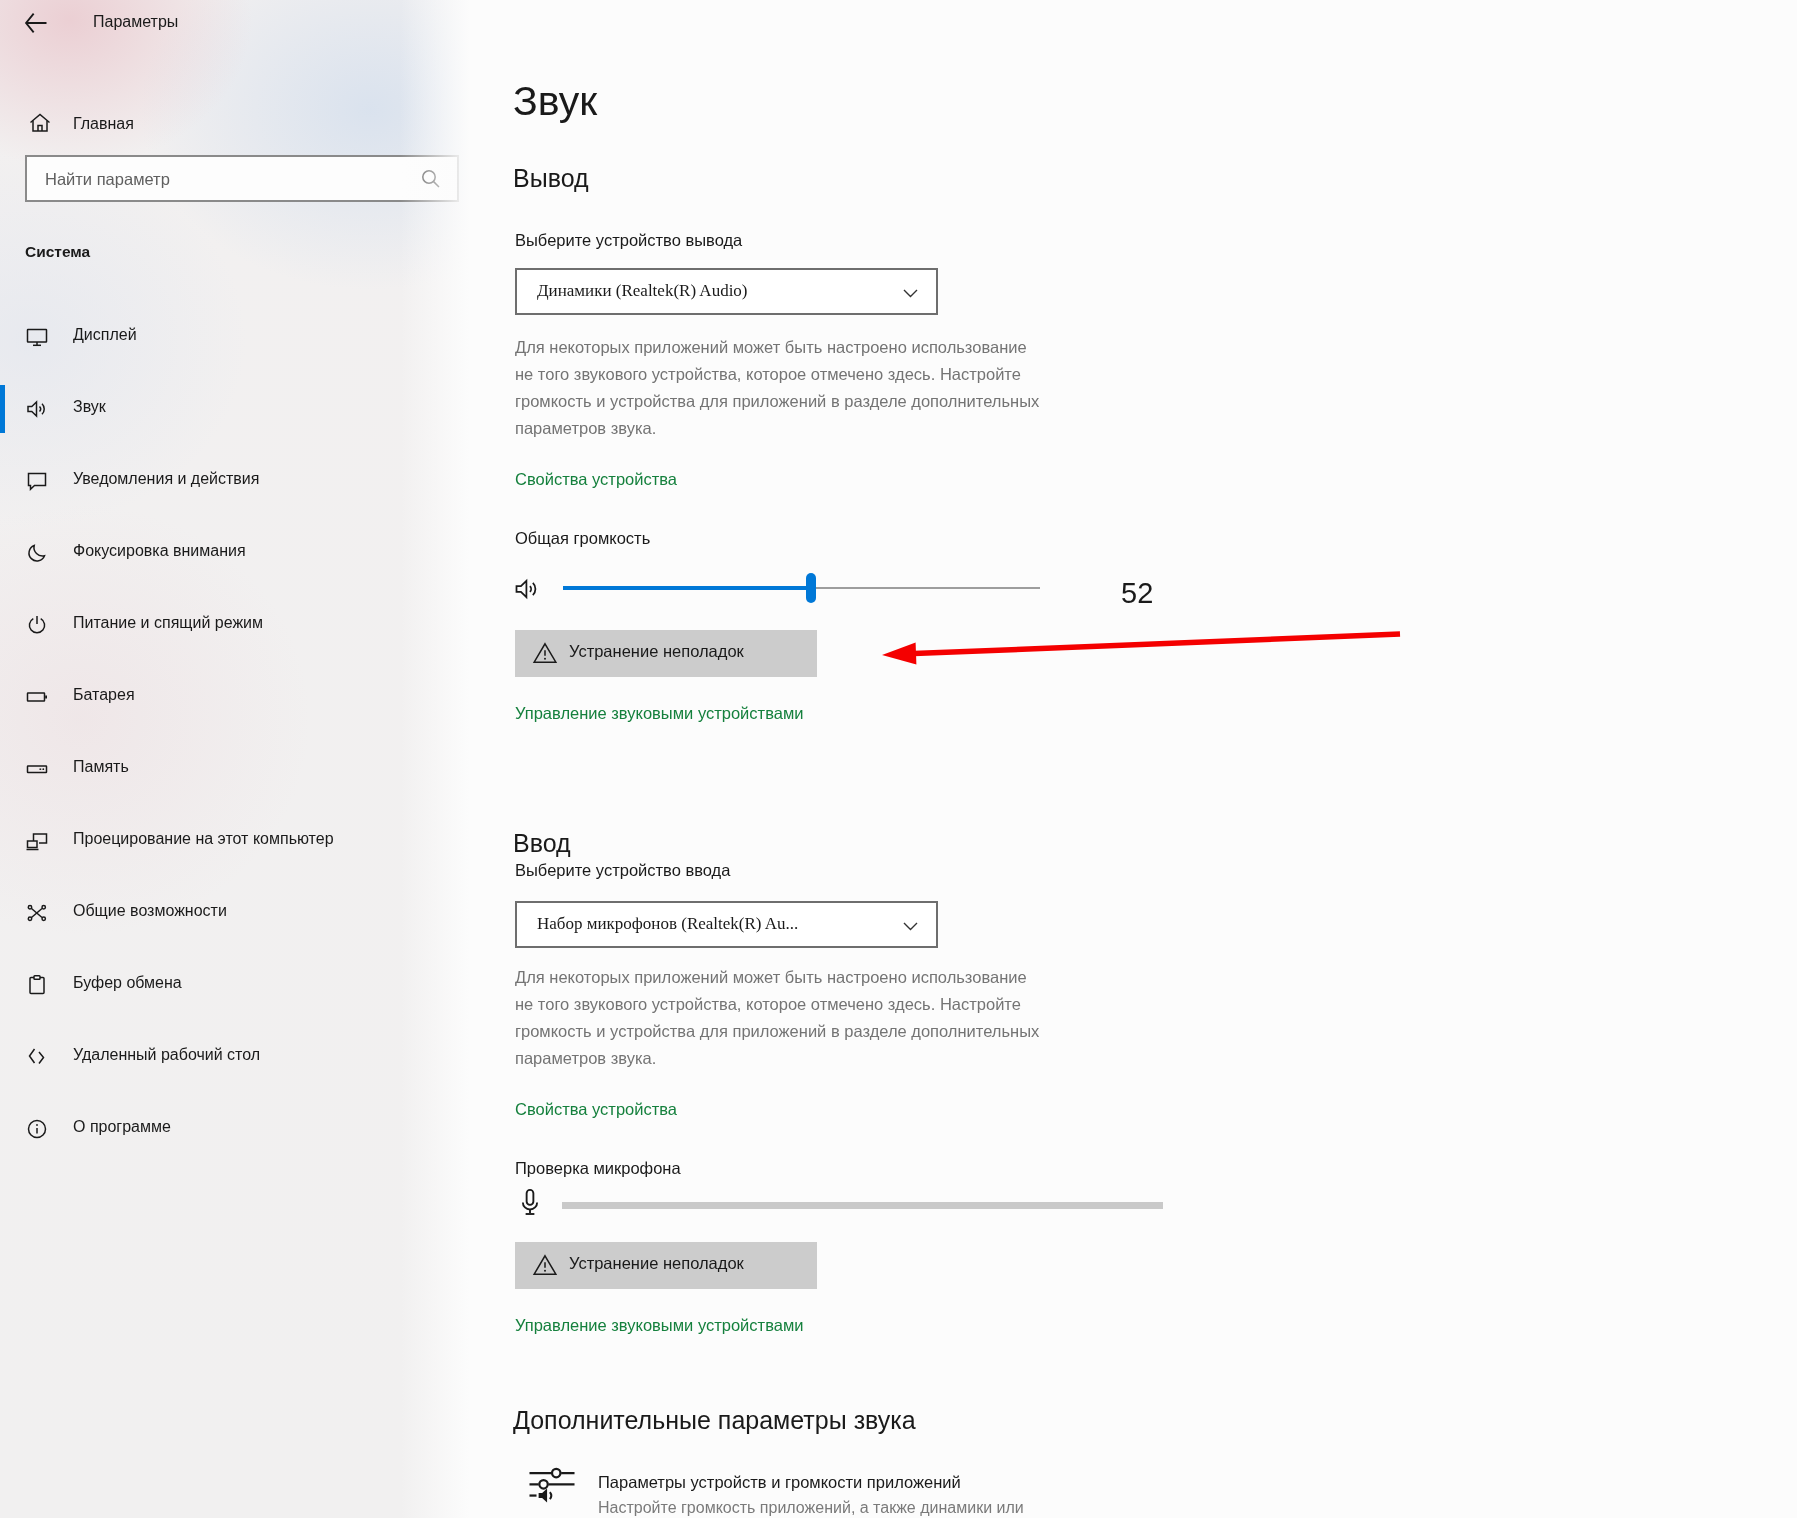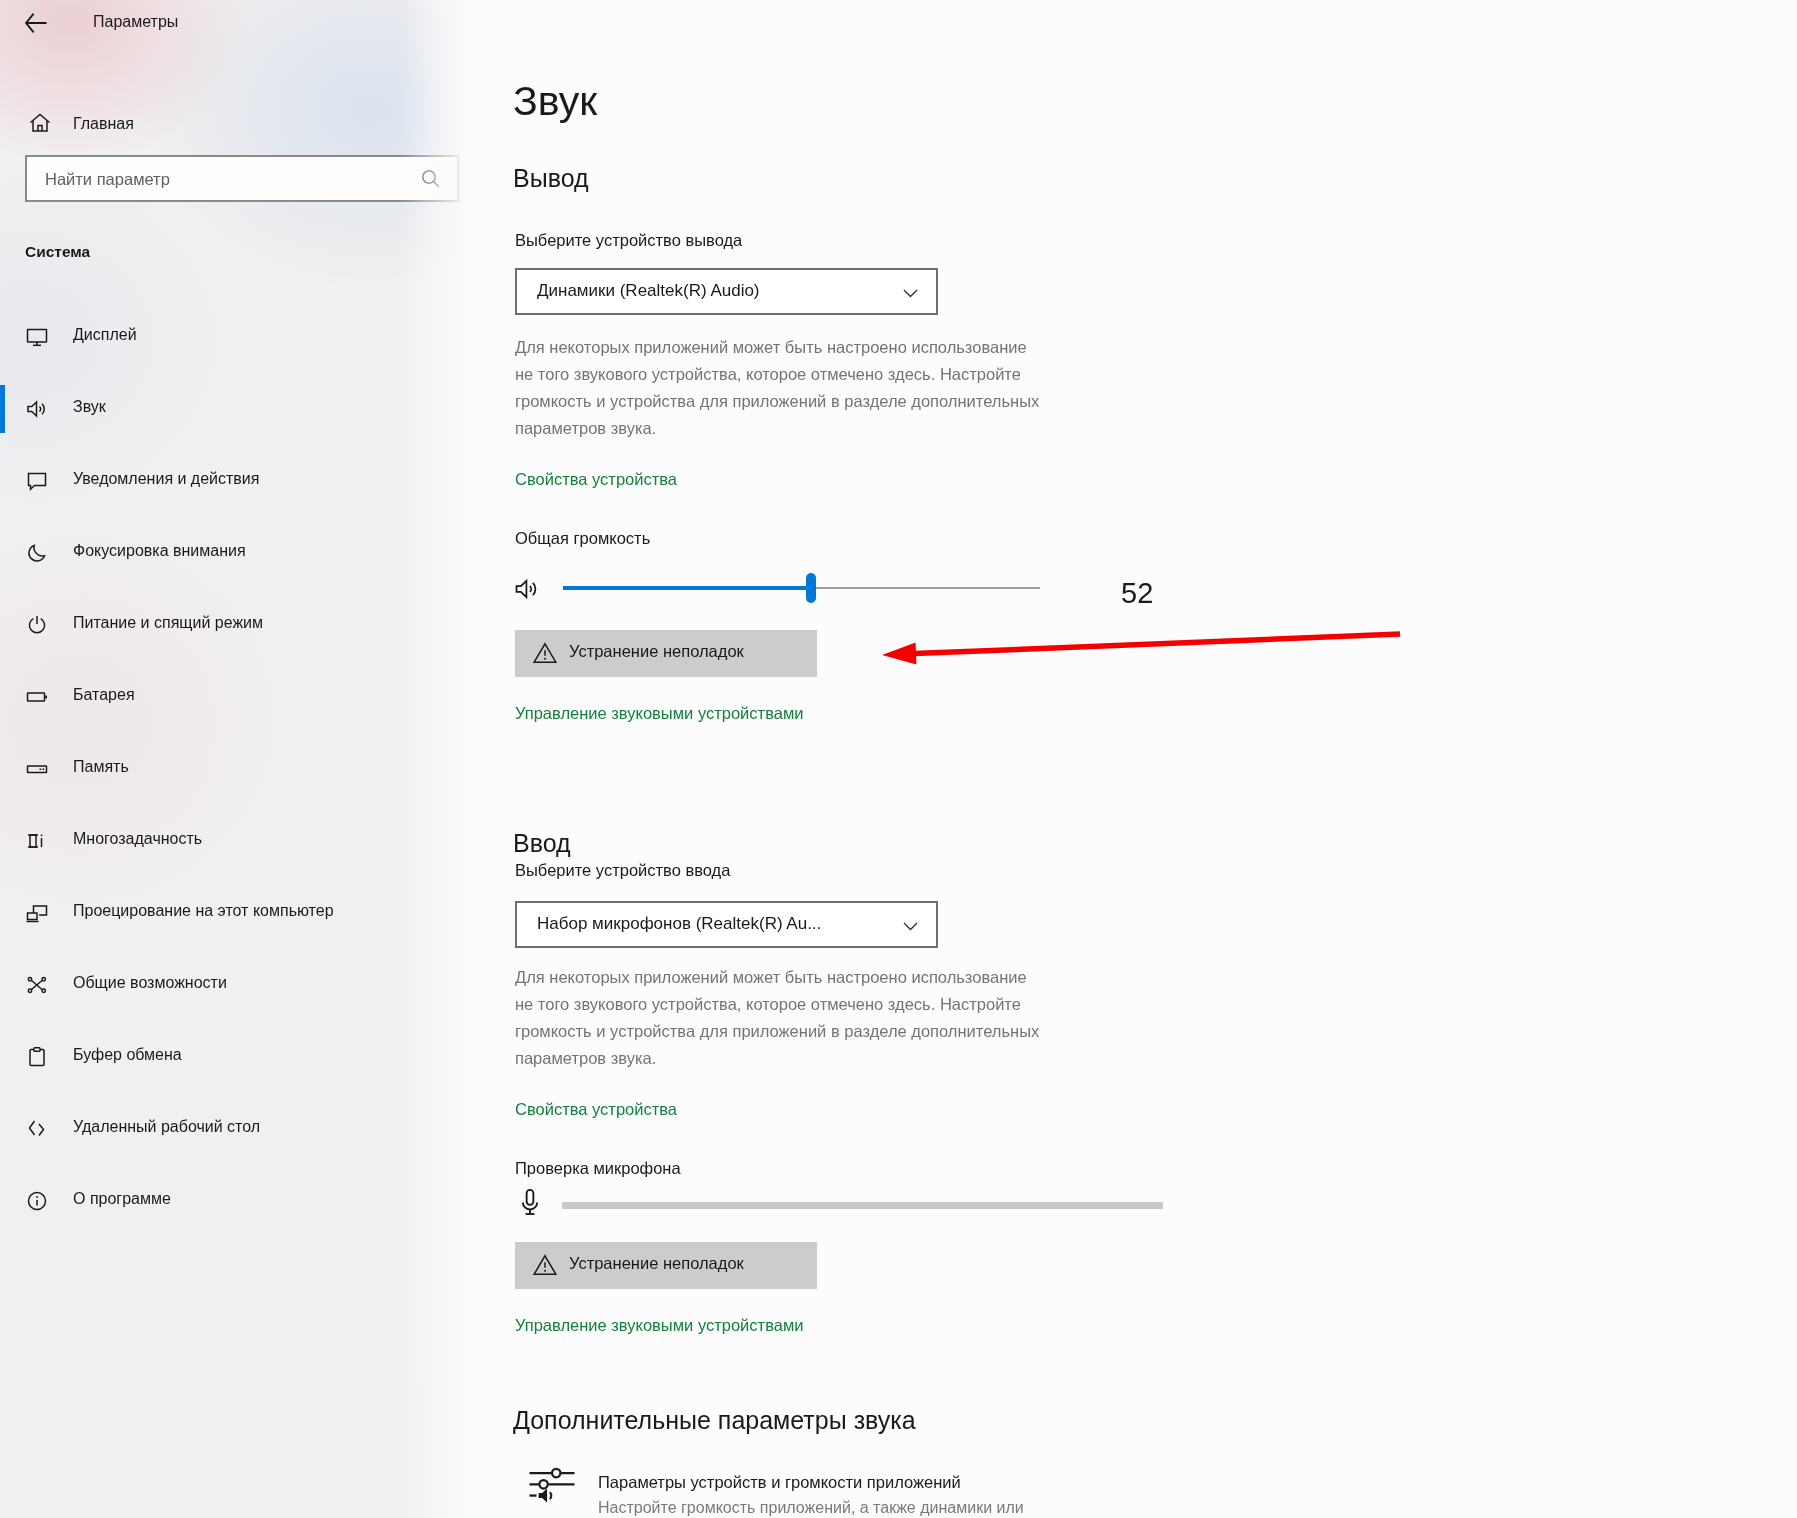--- a/index.html
+++ b/index.html
@@ -36,21 +36,21 @@
   .nav-item .icon{position:absolute;left:25px;top:12px;}
   .nav-item .lbl{position:absolute;left:73px;top:13px;font-size:16px;white-space:nowrap;}
 
   
   .abs{position:absolute;}
   .page-title{left:513px;top:78px;font-size:41px;font-weight:300;}
   .sec-title{font-size:25px;font-weight:300;}
   .field-label{font-size:16.5px;}
   .dropdown{left:515px;width:423px;height:47px;background:#fff;border:2px solid #6e6e6e;
     box-sizing:border-box;cursor:pointer;}
-  .dropdown .val{position:absolute;left:20px;top:11px;font-size:17px;white-space:nowrap;}
+  .dropdown .val{position:absolute;left:20px;top:11px;font-size:17px;white-space:nowrap;font-family:Liberation Serif, serif;}
   .dropdown .chev{position:absolute;right:18px;top:19px;}
   .paragraph{left:515px;font-size:16.5px;line-height:27px;color:#747474;white-space:pre-line;}
   .link{color:#15803d;font-size:16.5px;cursor:pointer;}
   .slider-row{left:513px;top:572px;width:660px;height:34px;}
   .slider-icon{position:absolute;left:0;top:3px;}
   .track{position:absolute;left:50px;top:15px;width:477px;height:2px;background:#9d9d9d;}
   .track-fill{position:absolute;left:50px;top:14px;height:4px;background:#0078d7;}
   .thumb{position:absolute;top:1px;width:10px;height:30px;border-radius:5px;background:#0078d7;cursor:pointer;}
   .vol-value{left:1121px;top:577px;font-size:29px;}
   .ts-button{left:515px;width:302px;height:47px;background:#cccccc;cursor:pointer;}
@@ -180,33 +180,20 @@
           <svg width="24" height="24" viewBox="0 0 24 24" fill="none" stroke="#1a1a1a" stroke-width="1.5">
             <rect x="2.5" y="9" width="19" height="6.5" rx="0.5"></rect>
               <circle cx="18.3" cy="12.2" r="0.9" fill="#1a1a1a" stroke="none"></circle>
               <path d="M14.5 12.2 H16.2"></path>
           </svg>
         </span>
         <span class="lbl">Память</span>
       </div>
 
 
-      <div class="nav-item">
-
-        <span class="icon">
-          <svg width="24" height="24" viewBox="0 0 24 24" fill="none" stroke="#1a1a1a" stroke-width="1.5">
-            <path d="M3 6 H13"></path>
-              <rect x="5" y="6" width="6" height="12"></rect>
-              <path d="M3 18 H13"></path>
-            <path d="M16.5 9 V18"></path>
-              <circle cx="16.5" cy="6.3" r="0.9" fill="#1a1a1a" stroke="none"></circle>
-          </svg>
-        </span>
-        <span class="lbl">Многозадачность</span>
-      </div>
 
       <div class="nav-item">
 
         <span class="icon">
           <svg width="24" height="24" viewBox="0 0 24 24" fill="none" stroke="#1a1a1a" stroke-width="1.5">
             <path d="M8.5 12 V5 H21.5 V14 H14"></path>
             <rect x="2.5" y="12" width="9.5" height="6.5"></rect>
               <path d="M1.5 20.5 H13.5"></path>
           </svg>
         </span>

